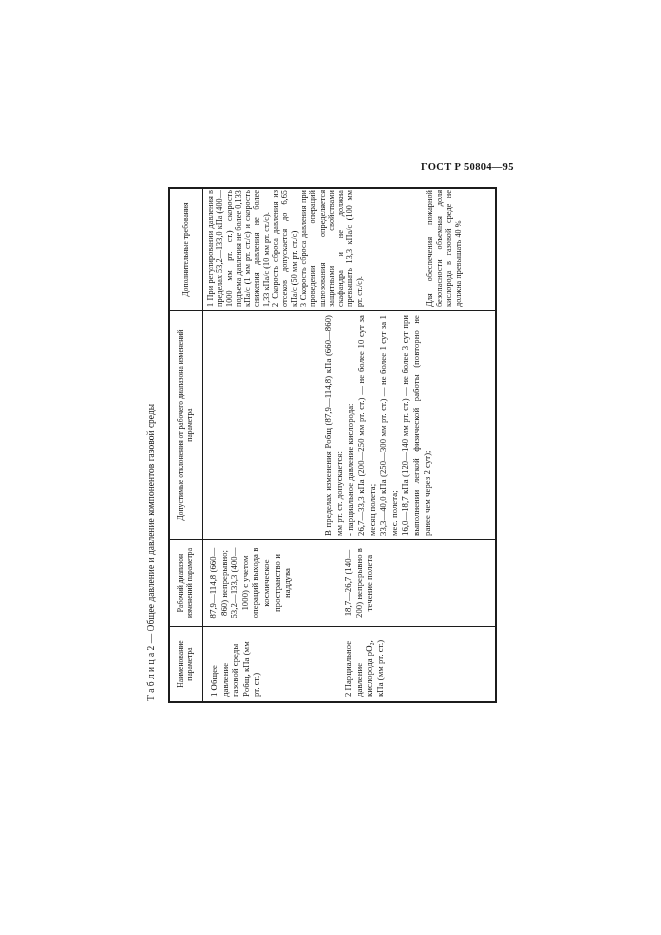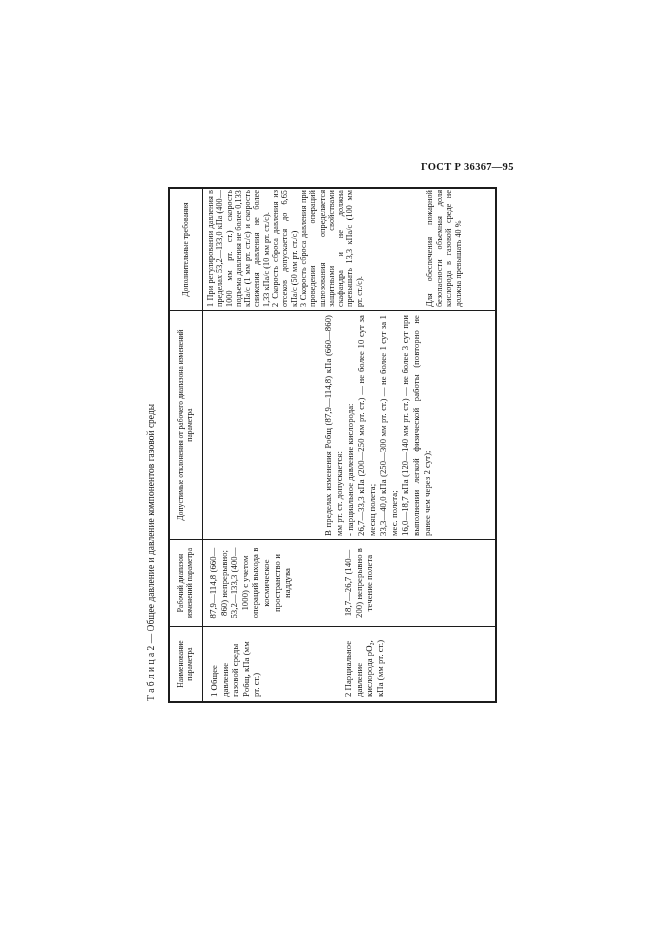--- a/index.html
+++ b/index.html
@@ -52,21 +52,21 @@
   .c1r2 { left:4px;   top:140px; width:64px; }
   .c2r2 { left:78px;  top:140px; width:80px; text-align:center; }
   .c3r2 { left:165px; top:120px; width:221px; line-height:11px; text-align:justify; }
   .c4r2 { left:394px; top:222px; width:117px; font-size:8.3px; line-height:9.5px; text-align:justify; }
 </style>
 </head>
 <body>
 
 <div class="page">
 
-  <div class="gost-header">ГОСТ Р 36367—95</div>
+  <div class="gost-header">ГОСТ Р 50804—95</div>
 
   <div class="rotated">
 
     <div class="caption">Т а б л и ц а 2 — Общее давление и давление компонентов газовой среды</div>
 
     <div class="gtable">
 
       <div class="thead">
         <div class="th c1">Наименование параметра</div>
         <div class="th c2">Рабочий диапазон изменений параметра</div>

